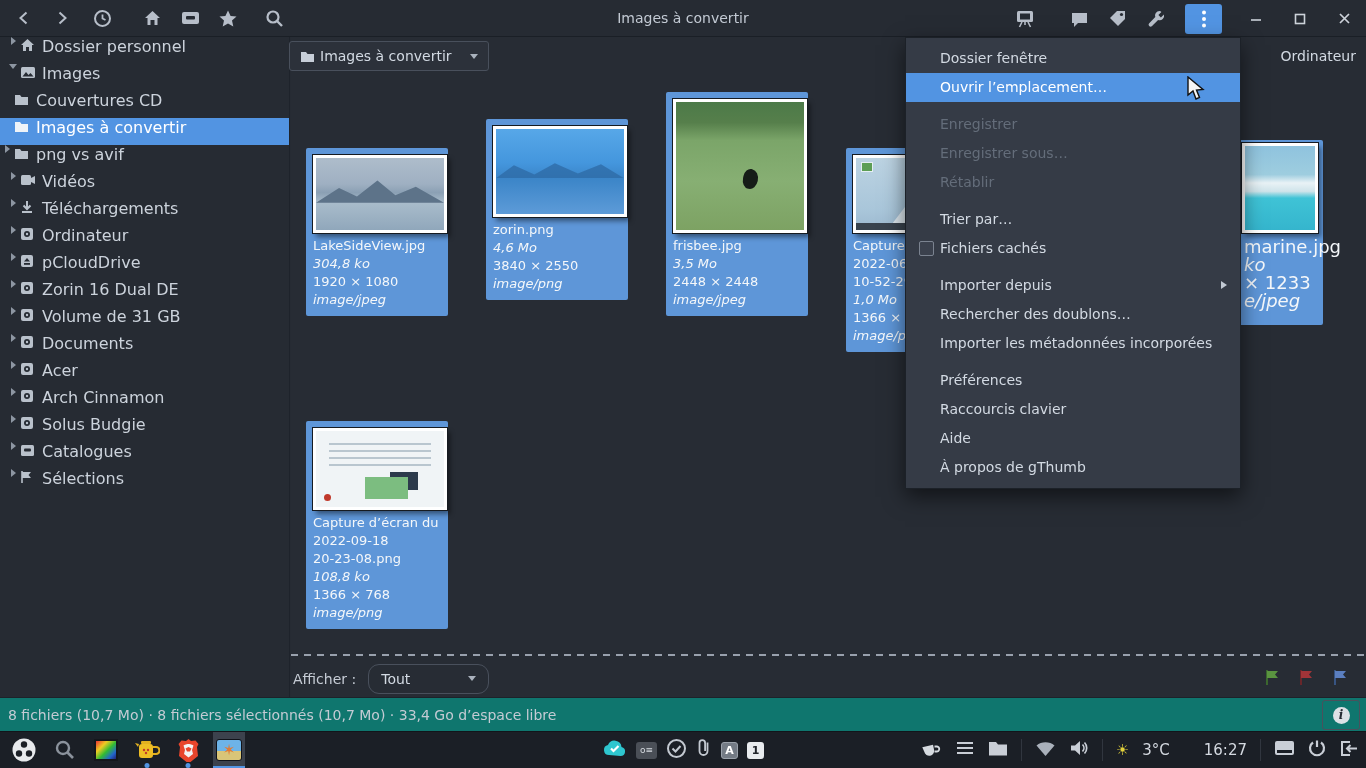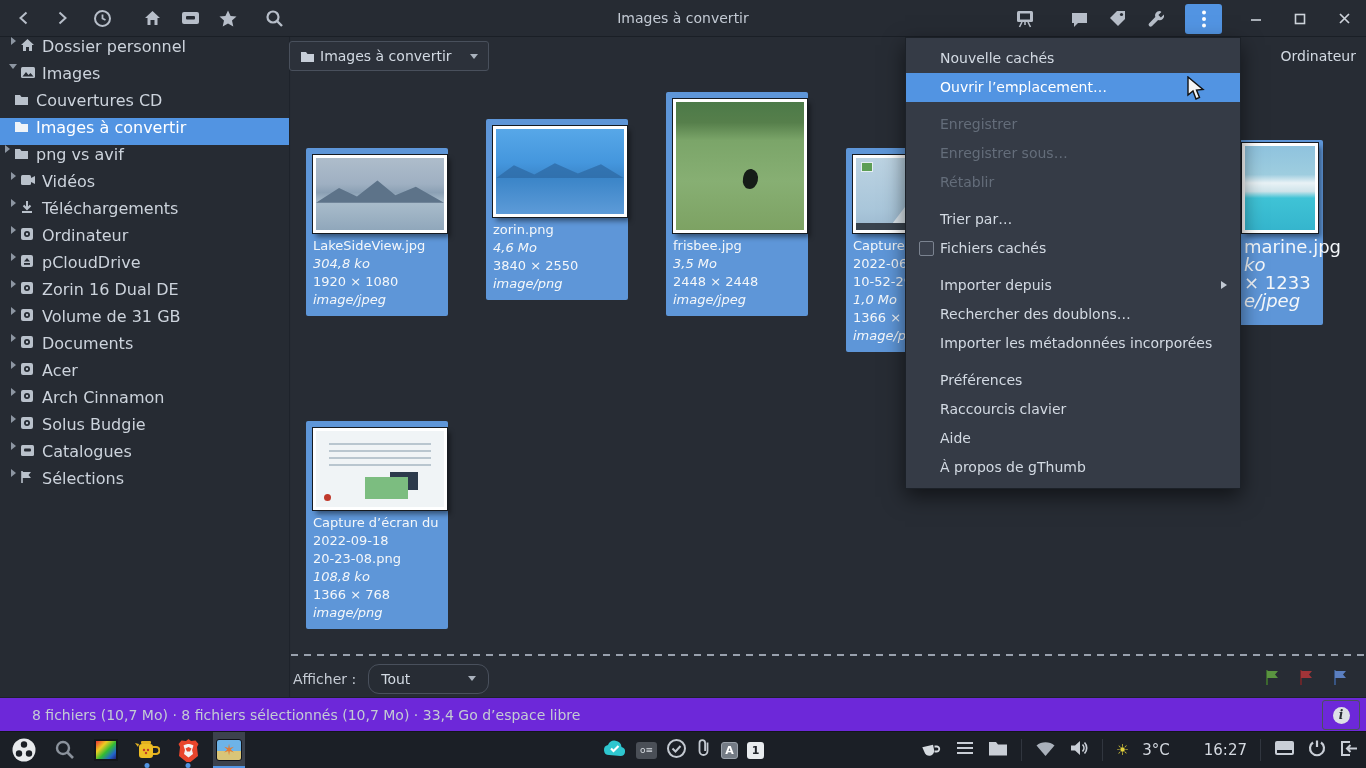--- a/index.html
+++ b/index.html
@@ -103,23 +103,23 @@
   .filterbar { position:absolute; left:0; right:0; bottom:0; height:37px; display:flex;
                align-items:center; color:#c6ccd5; font-size:14px; }
   .filterbar .lbl { margin-left:2px; }
   .filter-dd { margin-left:12px; width:121px; height:30px; border:1px solid #49505c; border-radius:11px;
                display:flex; align-items:center; padding:0 12px; color:#d3dae3; }
   .filter-dd .caret { margin-left:auto; border-top:5px solid #aab2bd; border-left:4px solid transparent;
                border-right:4px solid transparent; }
   .flags { margin-left:auto; display:flex; gap:16px; padding-right:16px; }
 
   
-  .statusbar { position:absolute; left:0; right:0; bottom:37px; height:34px; background:#6d28d9;
+  .statusbar { position:absolute; left:0; right:0; bottom:37px; height:34px; background:#0f766e;
                border-top:1px solid #1d222a; display:flex; align-items:center; color:#c4cbd4;
-               font-size:14px;padding-left:24px; }
+               font-size:14px; }
   .statusbar .txt { margin-left:8px; }
   .info-btn { position:absolute; right:6px; top:2px; width:38px; height:30px; border:1px solid #4a515c;
               border-radius:3px; display:flex; align-items:center; justify-content:center; }
   .info-dot { width:17px; height:17px; border-radius:50%; background:#dde1e6; color:#262b33;
               font-size:12px; font-weight:bold; display:flex; align-items:center; justify-content:center;
               font-family:"DejaVu Serif","Liberation Serif",serif; font-style:italic; }
 
   
   .taskbar { position:absolute; left:0; right:0; bottom:0; height:37px; background:#1b1f26;
              border-top:1px solid #12151a; display:flex; align-items:center; }
@@ -659,21 +659,21 @@
           </svg></span>
       <span>
         <svg width="19" height="17" viewBox="0 0 19 17">
             <path d="M11 2 H3 V15 H11" stroke="#c9ced6" stroke-width="2" fill="none"></path>
             <path d="M18 8.5 H8 M11.5 5 L8 8.5 L11.5 12" stroke="#c9ced6" stroke-width="2" fill="none"></path>
           </svg></span>
     </div>
   </div>
 
   <div class="menu">
-    <div class="mi"><span>Nouvelle cachés</span></div>
+    <div class="mi"><span>Dossier fenêtre</span></div>
     <div class="mi hl"><span>Ouvrir l’emplacement…</span></div>
     <div class="mgap"></div>
     <div class="mi dis"><span>Enregistrer</span></div>
     <div class="mi dis"><span>Enregistrer sous…</span></div>
     <div class="mi dis"><span>Rétablir</span></div>
     <div class="mgap"></div>
     <div class="mi"><span>Trier par…</span></div>
     <div class="mi">
       <span class="mcheck"></span>
       <span>Fichiers cachés</span>

